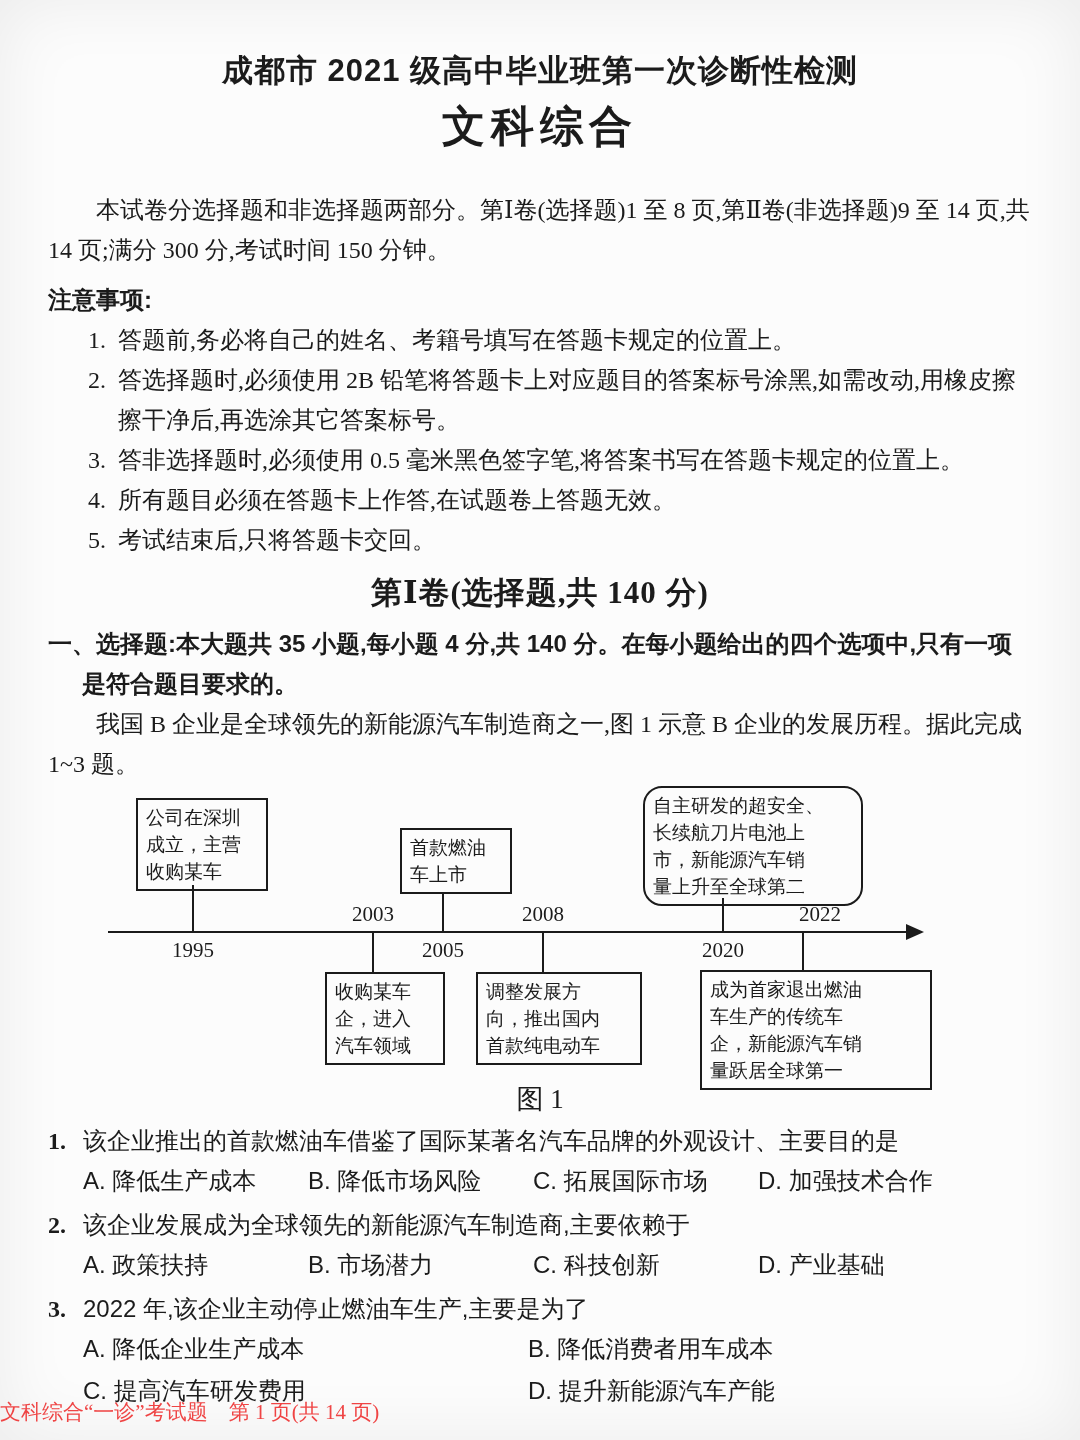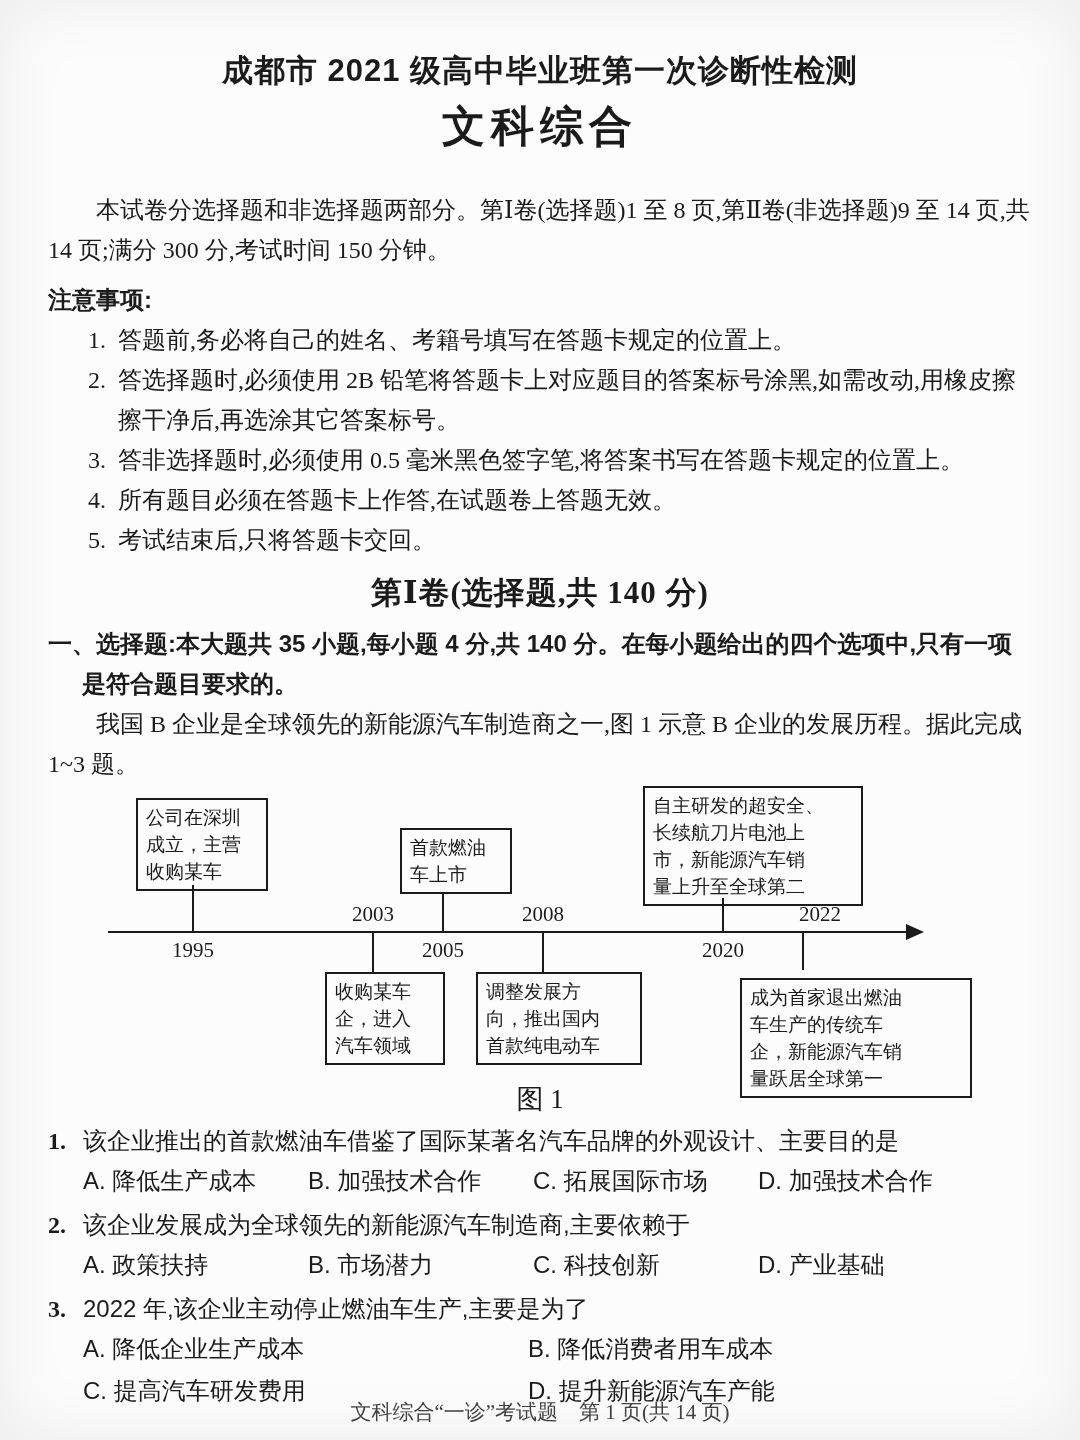--- a/index.html
+++ b/index.html
@@ -76,27 +76,27 @@
   .b1{left:277px;top:184px;width:100px;}
   
   .b2{left:352px;top:40px;width:92px;}
   .l2{left:394px;top:106px;height:37px;}
   .y2{left:355px;top:148px;}
   
   .y3{left:455px;top:112px;}
   .l3{left:494px;top:145px;height:39px;}
   .b3{left:428px;top:184px;width:146px;}
   
-  .b4{left:595px;top:-2px;width:200px;}
+  .b4{left:595px;top:-2px;width:200px;border-radius:19px;}
   .l4{left:674px;top:110px;height:33px;}
   .y4{left:635px;top:148px;}
   
   .y5{left:732px;top:112px;}
   .l5{left:754px;top:145px;height:37px;}
-  .b5{left:652px;top:190px;width:212px;margin-left:40px;}
+  .b5{left:652px;top:182px;width:212px;}
 
   .fig-caption{text-align:center;font-size:27px;line-height:32px;margin:0 0 6px;}
 
   
   .question{
     position:relative;padding-left:35px;font-size:24px;line-height:40px;
     font-family:"Liberation Sans","DejaVu Sans",sans-serif;
   }
   .q-num{
     position:absolute;left:0;font-weight:700;
@@ -105,22 +105,22 @@
   .opts{
     padding-left:35px;font-size:24px;line-height:40px;
     font-family:"Liberation Sans","DejaVu Sans",sans-serif;
     display:grid;
   }
   .opts-4{grid-template-columns:225px 225px 225px 1fr;}
   .opts-2{grid-template-columns:445px 1fr;row-gap:2px;}
   .q-gap{margin-top:4px;}
 
   .footer{
-    position:absolute;left:0;right:0;bottom:14px;text-align:center;
-    font-size:21px;color:#404040;
+    position:absolute;left:0;right:0;bottom:14px;text-align:left;
+    font-size:21px;color:#ef4444;
   }
 </style>
 </head>
 <body>
 
 <div class="page">
 
   <h1 class="title1">成都市 2021 级高中毕业班第一次诊断性检测</h1>
   <h2 class="title2">文科综合</h2>
 
@@ -198,21 +198,21 @@
   </div>
 
   <div class="fig-caption">图 1</div>
 
   <div class="question">
     <span class="q-num">1.</span>
     <span class="q-text">该企业推出的首款燃油车借鉴了国际某著名汽车品牌的外观设计、主要目的是</span>
   </div>
   <div class="opts opts-4">
     <span>A. 降低生产成本</span>
-    <span>B. 加强技术合作</span>
+    <span>B. 降低市场风险</span>
     <span>C. 拓展国际市场</span>
     <span>D. 加强技术合作</span>
   </div>
 
   <div class="question q-gap">
     <span class="q-num">2.</span>
     <span class="q-text">该企业发展成为全球领先的新能源汽车制造商,主要依赖于</span>
   </div>
   <div class="opts opts-4">
     <span>A. 政策扶持</span>

